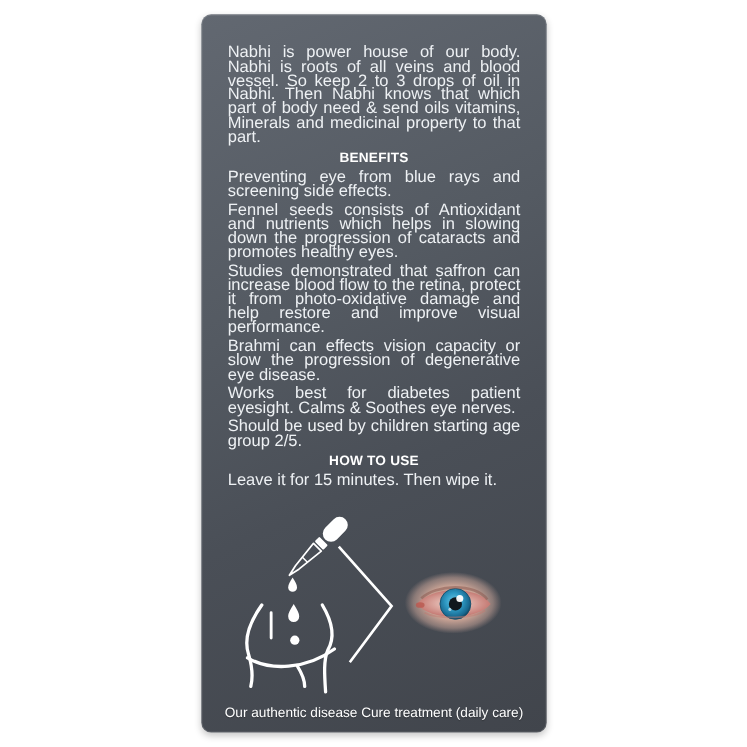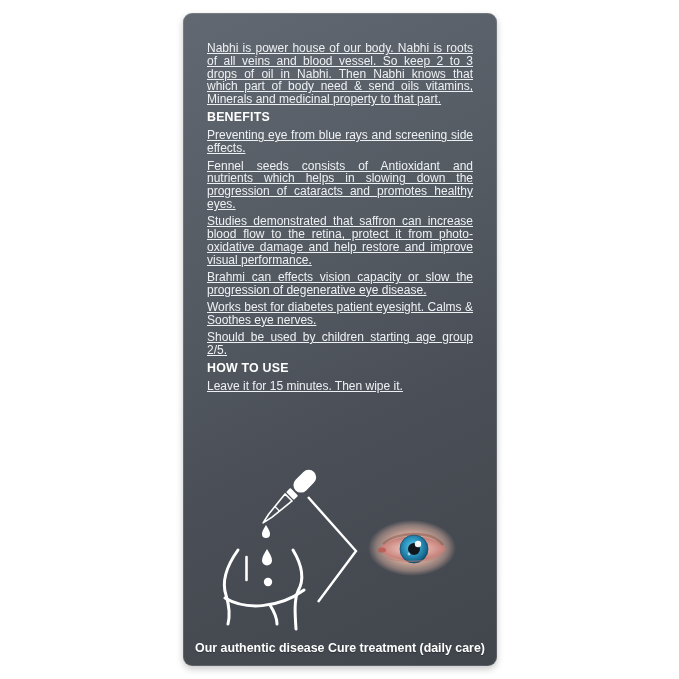--- a/index.html
+++ b/index.html
@@ -28,49 +28,49 @@
     box-shadow: 0 3px 7px rgba(0,0,0,0.22), inset 0 0 0 1px rgba(255,255,255,0.14);
     overflow: hidden;
   }
   .content {
     position: absolute;
     top: 0; left: 0; right: 0;
     padding: 29px 24px 0 24px;
   }
   .body-para {
     margin: 0 0 4.5px 0;
-    font-size: 12px;
+    font-size: 15px;
     line-height: 12.8px;
     text-align: justify;
     color: #eef1f4;
-    text-decoration: underline;
   }
   .section-heading {
     margin: 2px 0 5px 0;
     font-size: 12.4px;
     line-height: 14px;
+    text-align: center;
     font-weight: bold;
     letter-spacing: 0.2px;
     color: #ffffff;
   }
   .illus {
     position: absolute;
     left: 0;
     top: 455px;
     width: 314px;
     height: 170px;
     display: block;
   }
   .footer-tagline {
     position: absolute;
     left: 0; right: 0;
     bottom: 11px;
     text-align: center;
     font-size: 12.4px;
-    font-weight: bold;
+    font-weight: normal;
     color: #ffffff;
     text-shadow: 0 1px 1px rgba(0,0,0,0.3);
   }
 </style>
 </head>
 <body>
 
 <div class="canvas">
   <div class="panel">
 

